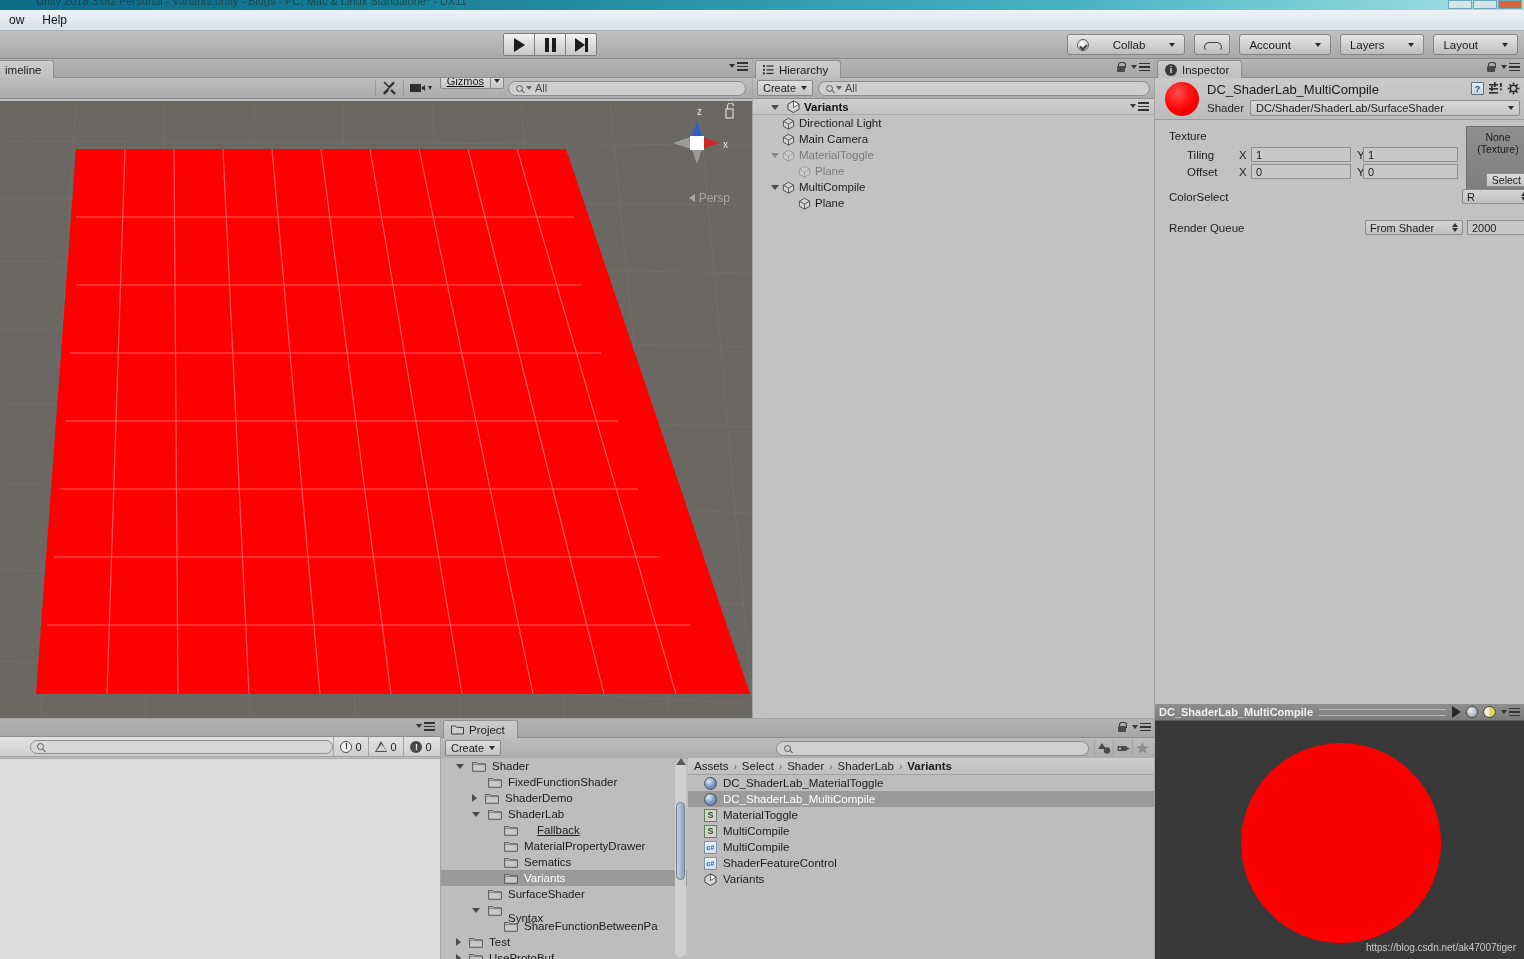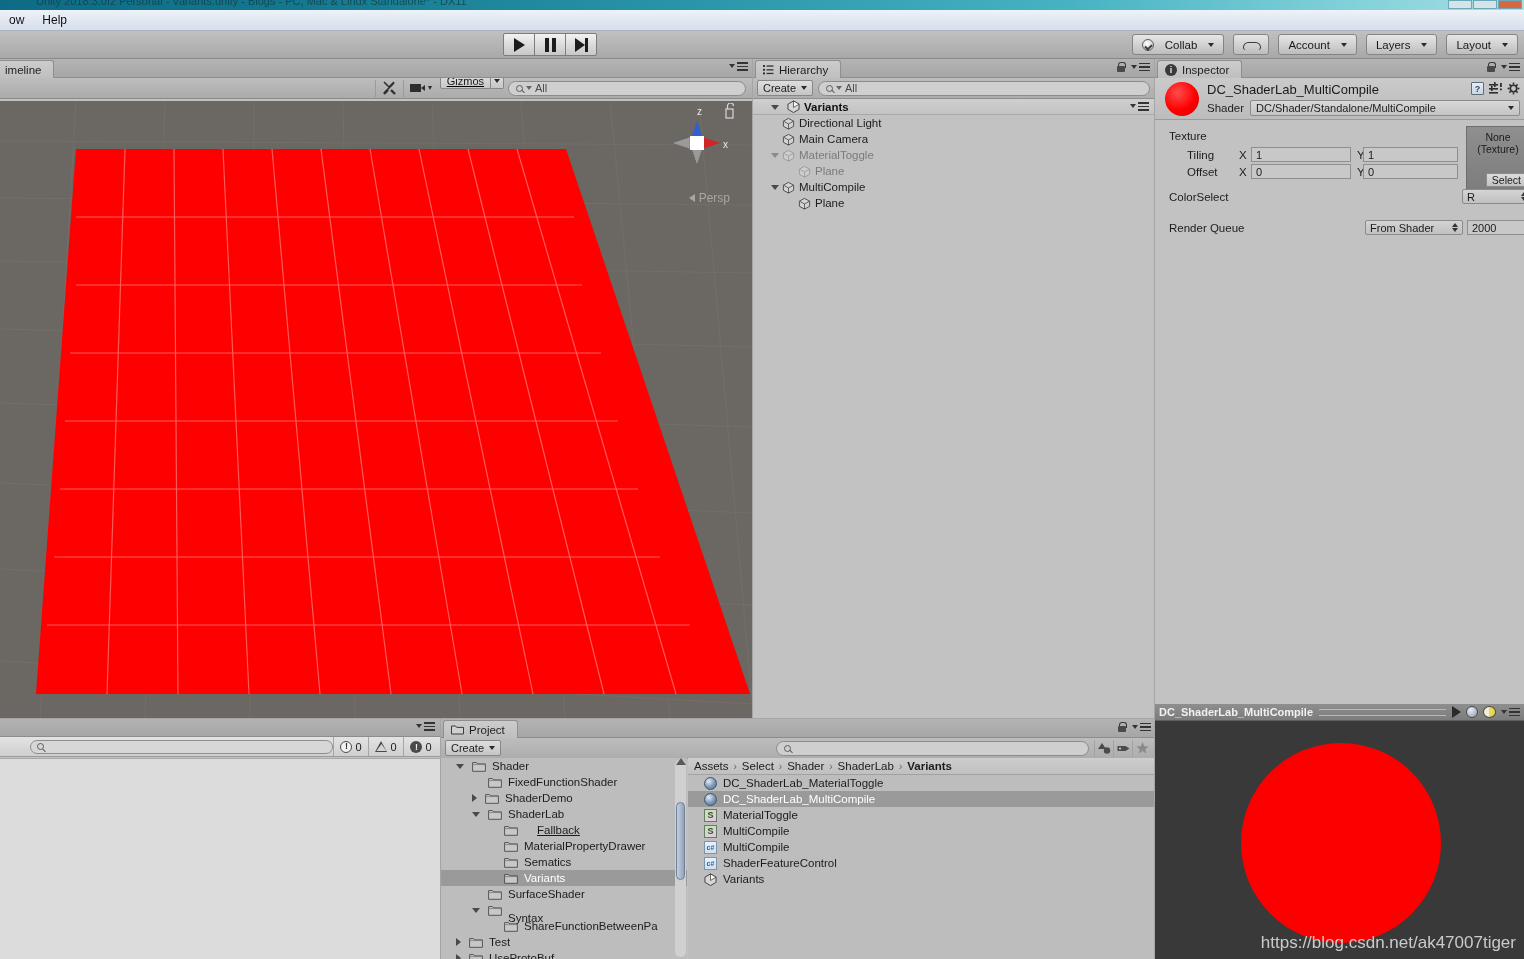--- a/index.html
+++ b/index.html
@@ -55,21 +55,21 @@
   .pause i { display: block; width: 4px; height: 14px; background: #1c1c1c; }
   .step { display: flex; align-items: center; gap: 0px; }
   .step .t { width: 0; height: 0; border-left: 10px solid #1c1c1c; border-top: 7px solid transparent; border-bottom: 7px solid transparent; }
   .step .b { width: 3px; height: 14px; background: #1c1c1c; }
 
   .tbright { position: absolute; right: 6px; top: 3px; display: flex; gap: 9px; align-items: center; }
   .tbbtn {
     height: 21px; padding: 0 9px;
     background: linear-gradient(to bottom,#e6e6e6 0%,#d2d2d2 50%,#bdbdbd 100%);
     border: 1px solid #848484; border-radius: 3px;
-    display: flex; align-items: center; gap: 11px; font-size: 11.5px; color: #1a1a1a;
+    display: flex; align-items: center; gap: 24px; font-size: 11.5px; color: #1a1a1a;
   }
   .tbbtn .cap { white-space: nowrap; }
   .arrow-d { width: 0; height: 0; border-left: 3.5px solid transparent; border-right: 3.5px solid transparent; border-top: 4px solid #2a2a2a; }
   .collab-ico {
     width: 12px; height: 12px; border-radius: 50%;
     background: radial-gradient(circle at 40% 35%, #ffffff, #b9b9b9);
     border: 1px solid #5f5f5f; position: relative;
   }
   .collab-ico::after { content:""; position:absolute; left:2px; top:4px; width:5px; height:3px;
     border-left:2px solid #3d3d3d; border-bottom:2px solid #3d3d3d; transform: rotate(-45deg); }
@@ -209,21 +209,21 @@
   .prev-head { height: 17px; background: linear-gradient(to bottom,#8e8e8e,#7c7c7c);
     border-bottom: 1px solid #5f5f5f; display: flex; align-items: center; padding: 0 4px; gap: 6px; }
   .prev-title { font-size: 11px; color: #f0f0f0; font-weight: bold; white-space: nowrap; }
   .prev-drag { flex: 1; height: 7px; border-top: 1.5px solid #b9b9b9; border-bottom: 1.5px solid #b9b9b9; }
   .prev-ctl { display: flex; align-items: center; gap: 5px; }
   .prev-play { width: 0; height: 0; border-left: 9px solid #2a2a2a; border-top: 6px solid transparent; border-bottom: 6px solid transparent; }
   .prev-sphere { width: 12px; height: 12px; border-radius: 50%; background: radial-gradient(circle at 35% 30%, #e8eef6, #8e9aa8); border: 1px solid #4b4b4b; }
   .prev-light { width: 13px; height: 12px; border-radius: 50%; background: linear-gradient(to right,#f0f0d8 50%, #e8d85a 50%); border: 1px solid #4b4b4b; }
   .prev-stage { position: absolute; left: 0; top: 17px; width: 369px; height: 238px; background: #393939; overflow: hidden; }
   .prev-ball { position: absolute; left: 86px; top: 22px; width: 200px; height: 200px; border-radius: 50%; background: #fc0000; }
-  .watermark { position: absolute; right: 8px; bottom: 6px; font-size: 17px; color: #d7d7d7; opacity: .92; white-space: nowrap; padding-left: 31px; }
+  .watermark { position: absolute; right: 8px; bottom: 6px; font-size: 10px; color: #d7d7d7; opacity: .92; white-space: nowrap; padding-left: 31px; }
 
   
   #console-panel { left: 0; top: 719px; width: 440px; height: 240px; background: #c2c2c2; }
   .con-tabstrip { height: 18px; background: linear-gradient(to bottom,#b3b3b3,#a6a6a6); position: relative; border-bottom: 1px solid #8d8d8d; }
   .con-bar { height: 20px; background: linear-gradient(to bottom,#e3e3e3,#cfcfcf); border-bottom: 1px solid #9b9b9b;
     display: flex; align-items: center; padding: 0 2px 0 30px; gap: 0px; }
   .con-search { flex: 1; height: 14px; background: #d7d7d7; border: 1px solid #8e8e8e; border-radius: 7px;
     display: flex; align-items: center; padding: 0 6px; gap: 3px; }
   .con-count { width: 35px; height: 19px; display: flex; align-items: center; justify-content: center; gap: 3px;
     border-left: 1px solid #a5a5a5; font-size: 11px; color: #1b1b1b; }
@@ -588,21 +588,21 @@
           </span>
       </div>
     </div>
 
     <div class="insp-head">
       <div class="mat-preview-ball"></div>
       <div class="insp-title">DC_ShaderLab_MultiCompile</div>
       <div class="shader-row">
         <span class="shader-lbl">Shader</span>
         <span class="shader-dd">
-          <span>DC/Shader/Standalone/MultiCompile</span>
+          <span>DC/Shader/ShaderLab/SurfaceShader</span>
           <span class="arrow-d"></span>
         </span>
       </div>
       <div class="insp-icons">
         <span class="help-ico">?</span>
         <span class="pref-ico">
           <svg width="13" height="13" viewBox="0 0 13 13">
             <rect x="0" y="2" width="9" height="1.6" fill="#2e2e2e"></rect>
               <rect x="0" y="6" width="9" height="1.6" fill="#2e2e2e"></rect>
               <rect x="0" y="10" width="9" height="1.6" fill="#2e2e2e"></rect>

